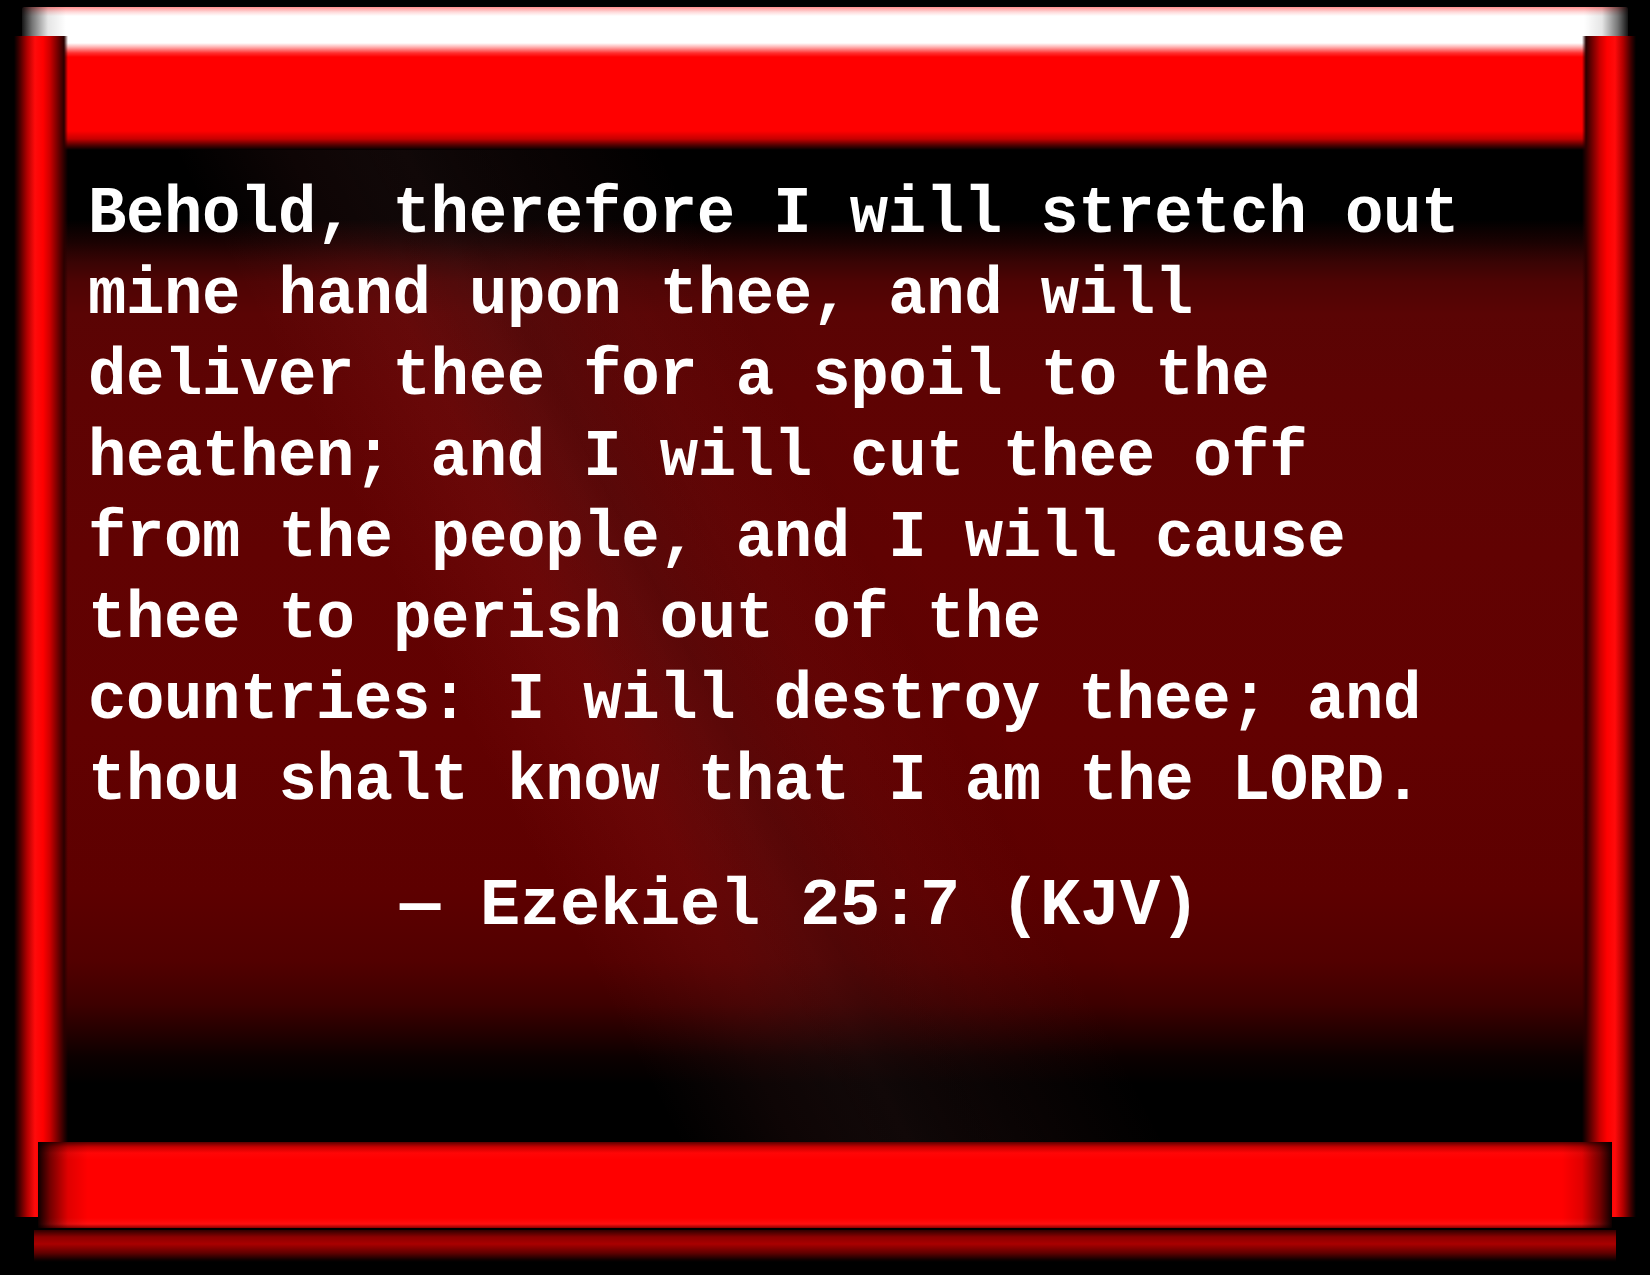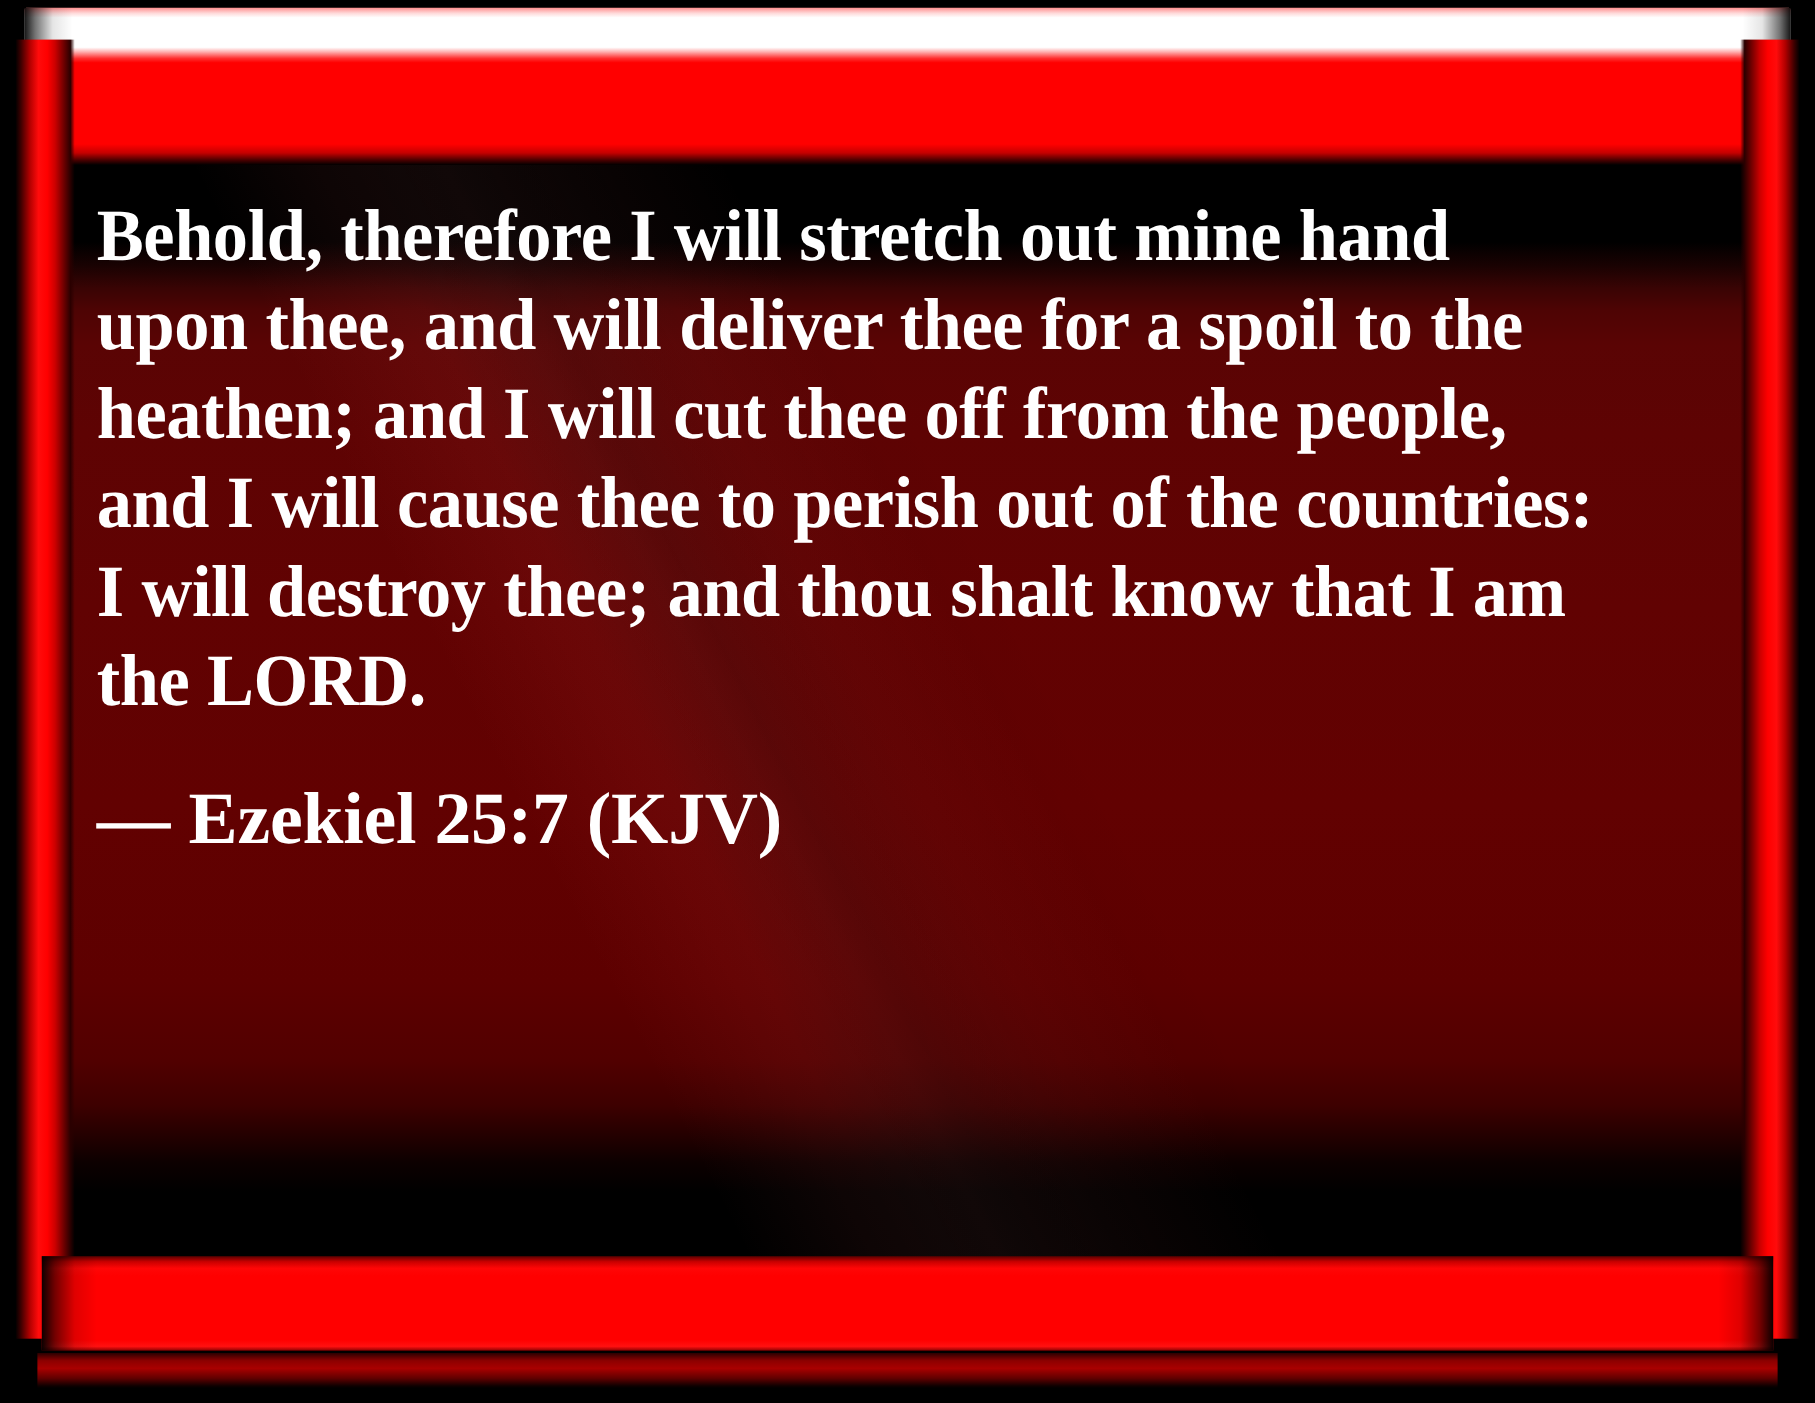--- a/index.html
+++ b/index.html
@@ -7,21 +7,21 @@
     padding: 0;
     background: #000000;
   }
 
   #stage {
     position: relative;
     width: 1650px;
     height: 1275px;
     background: #000000;
     overflow: hidden;
-    font-family: Liberation Serif, serif;
+    font-family: Liberation Mono, monospace;
   }
 
   
   .matte {
     position: absolute;
     inset: 0;
     background: #000000;
   }
 
   
@@ -266,21 +266,21 @@
   }
 
   .attribution {
     margin: 0;
     padding-top: 44px;
     color: #ffffff;
     font-size: 67px;
     line-height: 81px;
     font-weight: bold;
     letter-spacing: -0.2px;
-    text-align: left;
+    text-align: center;
     padding-right: 12px;
     font-stretch: condensed;
   }
 </style>
 </head>
 <body>
 
 <div id="stage">
 
   <div class="matte"></div>

